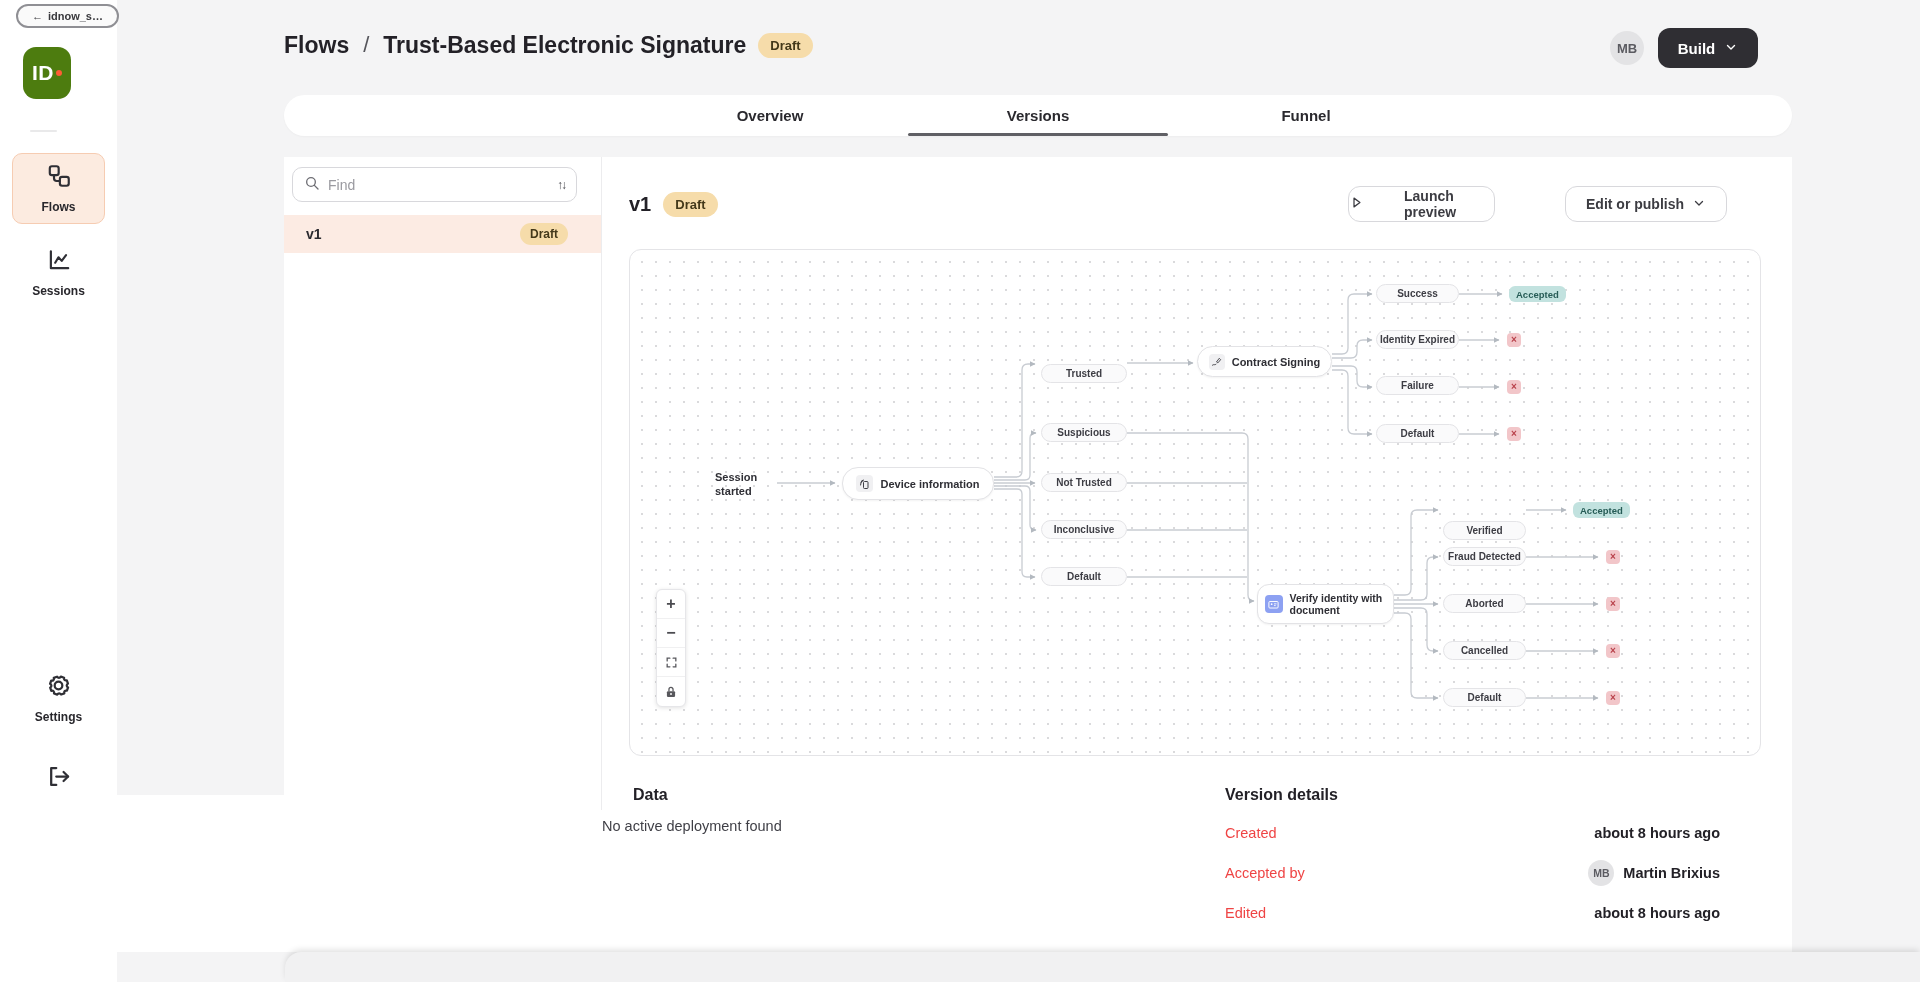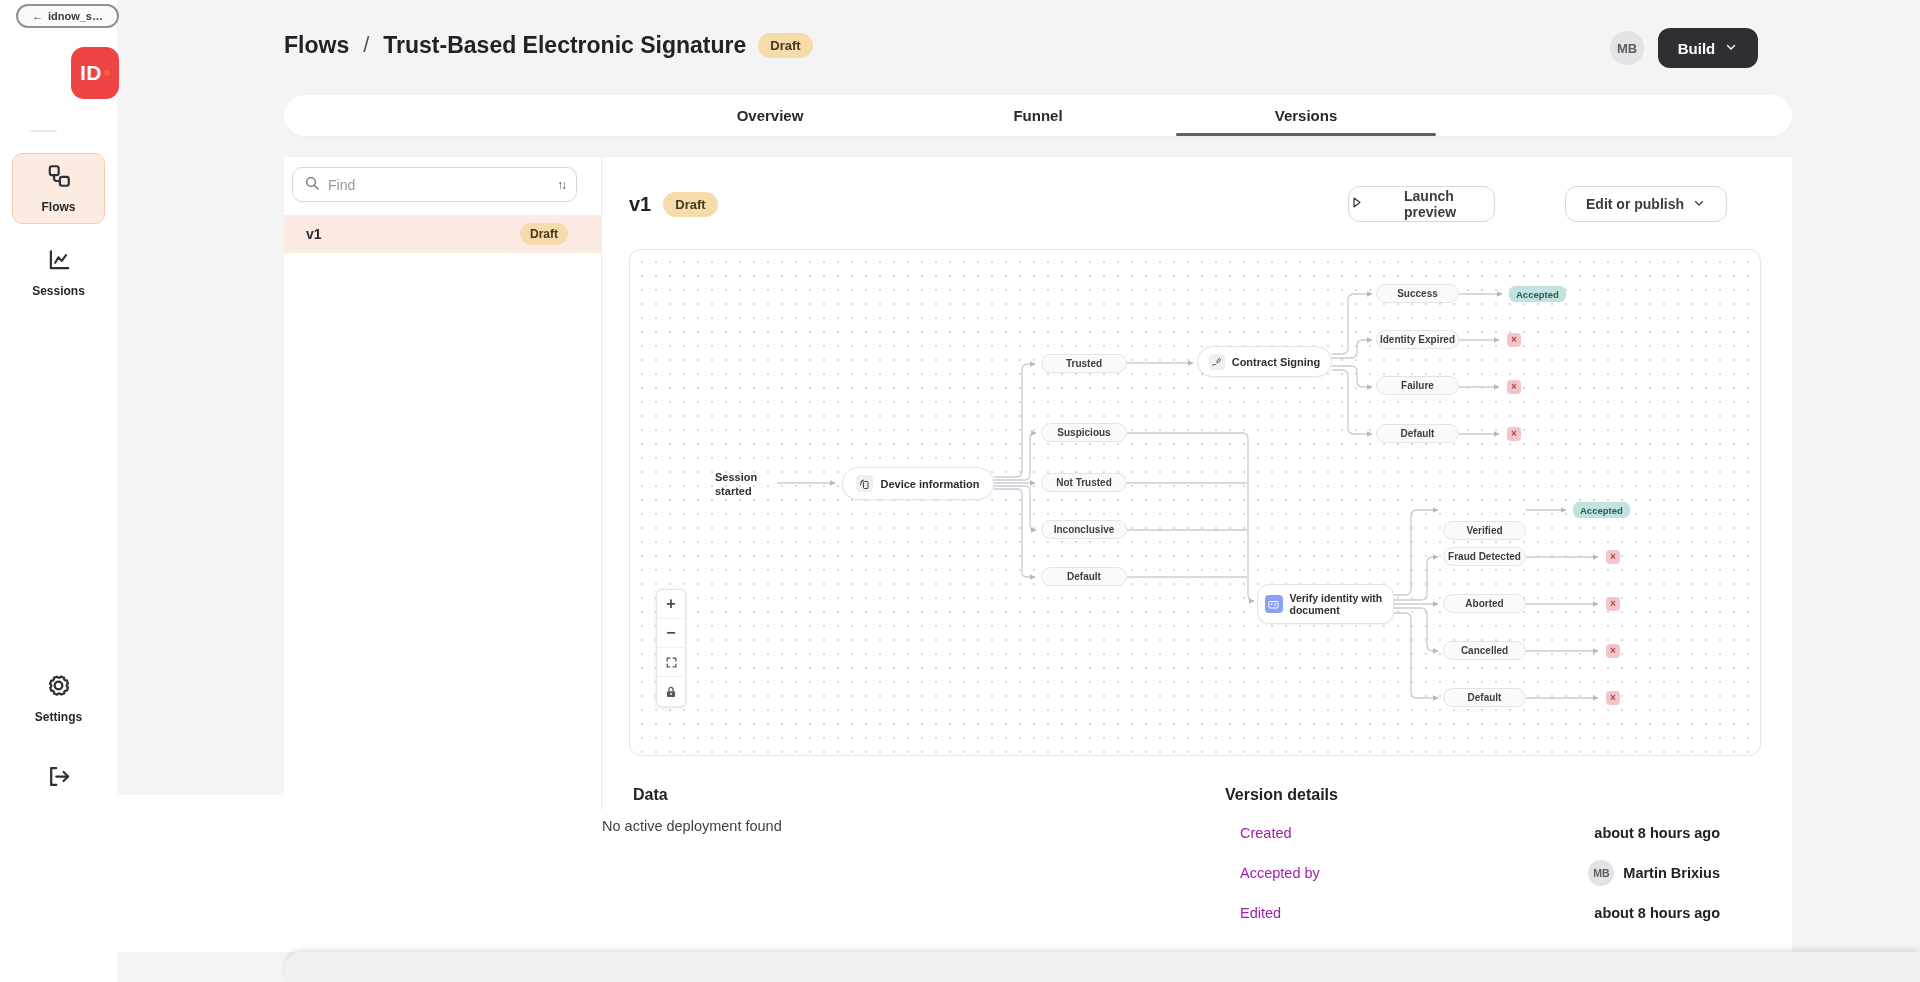--- a/index.html
+++ b/index.html
@@ -15,22 +15,22 @@
   .panel-bottom-left { position:absolute; left:117px; top:795px; width:167px; height:157px; background:#fff; }
   .bottom-strip { position:absolute; left:117px; top:952px; width:1803px; height:30px; background:#f4f4f5; }
   .bottom-edge  { position:absolute; left:285px; top:952px; width:1635px; height:30px; background:#f1f1f2;
                   border-top-left-radius:16px; box-shadow:0 -3px 6px -1px rgba(0,0,0,.13); z-index:3; }
 
   
   .sidebar { position:absolute; left:0; top:0; width:117px; height:982px; background:#fff; z-index:5; }
   .chrome-tab { position:absolute; left:16px; top:4px; width:103px; height:24px; border:2px solid #8f8f94; border-radius:13px;
                 background:#fafafa; display:flex; align-items:center; justify-content:center; gap:5px;
                 font-size:11px; font-weight:bold; color:#38383c; cursor:pointer; }
-  .logo { position:absolute; left:23px; top:47px; width:48px; height:52px; border-radius:13px; background:#ef4444;
-          display:flex; align-items:center; justify-content:center;margin-left:48px; }
+  .logo { position:absolute; left:23px; top:47px; width:48px; height:52px; border-radius:13px; background:#4d7c0f;
+          display:flex; align-items:center; justify-content:center; }
   .logo-text { color:#fff; font-weight:bold; font-size:21px; letter-spacing:.5px; }
   .logo-dot { display:inline-block; width:6px; height:6px; border-radius:50%; background:#ff5c35; margin-left:2px; }
   .side-divider { position:absolute; left:30px; top:130px; width:27px; height:2px; background:#e9e9ea; border-radius:1px; }
   .nav-item { position:absolute; left:12px; width:93px; display:flex; flex-direction:column; align-items:center;
               justify-content:center; gap:7px; border-radius:10px; cursor:pointer; }
   .nav-item .nav-label { font-size:12px; font-weight:bold; color:#28272c; }
   .nav-flows { top:153px; height:71px; background:#fcebe0; border:1px solid #f6ccb2; }
   .nav-sessions { top:240px; height:64px; }
   .nav-settings { top:666px; height:64px; }
   .icon-stroke { stroke:#2f2f35; stroke-width:2; fill:none; stroke-linecap:round; stroke-linejoin:round; }
@@ -103,21 +103,21 @@
               color:#4b4b50; cursor:pointer; border-bottom:1px solid #f0f0f1; }
   .zoom-btn:last-child { border-bottom:none; }
 
   
   .section-title { position:absolute; font-size:16px; font-weight:bold; color:#232127; z-index:2; }
   .data-title { left:633px; top:786px; }
   .data-msg { position:absolute; left:602px; top:818px; font-size:14.5px; color:#3f3f46; z-index:2; }
   .vd-title { left:1225px; top:786px; }
   .vd-rows { position:absolute; left:1225px; top:813px; width:495px; z-index:2; }
   .vd-row { height:40px; display:flex; align-items:center; justify-content:space-between; }
-  .vd-label { font-size:14.5px; color:#a21caf;margin-left:15px; }
+  .vd-label { font-size:14.5px; color:#ef4444; }
   .vd-value { font-size:14.5px; font-weight:bold; color:#232127; display:flex; align-items:center; gap:9px; }
   .avatar-sm { width:26px; height:26px; font-size:10.5px; }
 </style>
 </head>
 <body>
 
 <div class="root">
 
   <div class="bg-main"></div>
   <div class="panel-left"></div>
@@ -196,25 +196,25 @@
           <polyline points="6,9.5 12,15.5 18,9.5" fill="none" stroke="#fff" stroke-width="2.4" stroke-linecap="round" stroke-linejoin="round"></polyline>
         </svg>
     </span>
   </div>
 
   <div class="tabbar">
     <div class="tab">
       <span>Overview</span>
     </div>
     <div class="tab">
-      <span>Funnel</span>
-    </div>
-    <div class="tab">
       <span>Versions</span>
       <div class="tab-underline"></div>
+    </div>
+    <div class="tab">
+      <span>Funnel</span>
     </div>
   </div>
 
   <div class="search-box">
     <span>
       <svg width="16" height="16" viewBox="0 0 24 24">
           <circle cx="10.5" cy="10.5" r="6.5" fill="none" stroke="#6e6e74" stroke-width="2"></circle>
           <line x1="15.6" y1="15.6" x2="21" y2="21" stroke="#6e6e74" stroke-width="2" stroke-linecap="round"></line>
         </svg>
     </span>
@@ -295,21 +295,21 @@
     <div class="flow-abs fnode" style="left:212px; top:217px; width:152px; height:33px;">
       <span class="node-icon" style="width:17px; height:17px;">
         <svg width="12" height="12" viewBox="0 0 24 24">
             <rect x="9" y="7" width="9" height="14" rx="2" fill="none" stroke="#3f3f46" stroke-width="2"></rect>
             <path d="M4,9 a5,5 0 0 1 5,-5 M3,14 a9,9 0 0 1 4,-8" fill="none" stroke="#3f3f46" stroke-width="2" stroke-linecap="round"></path>
           </svg>
       </span>
       <span class="fnode-label">Device information</span>
     </div>
 
-    <div class="pill" style="left:411px; top:104px;">Trusted</div>
+    <div class="pill" style="left:411px; top:114px;">Trusted</div>
     <div class="pill" style="left:411px; top:173px;">Suspicious</div>
     <div class="pill" style="left:411px; top:223px;">Not Trusted</div>
     <div class="pill" style="left:411px; top:270px;">Inconclusive</div>
     <div class="pill" style="left:411px; top:317px;">Default</div>
 
     <div class="flow-abs fnode" style="left:567px; top:96px; width:135px; height:31px;">
       <span class="node-icon" style="width:16px; height:16px;">
         <svg width="11" height="11" viewBox="0 0 24 24">
             <path d="M12,13 L18,5 L21,8 L15,15 Z" fill="none" stroke="#3f3f46" stroke-width="2" stroke-linejoin="round"></path>
             <path d="M3,20 c3,-3 5,1 8,-2" fill="none" stroke="#3f3f46" stroke-width="2" stroke-linecap="round"></path>

